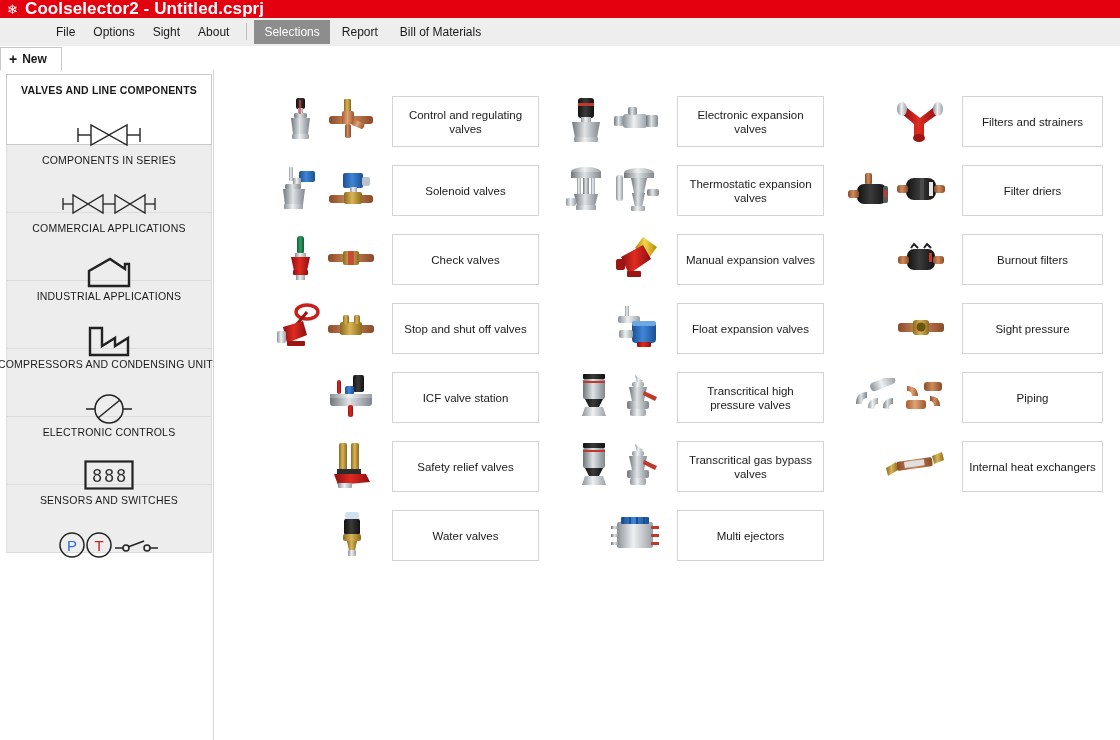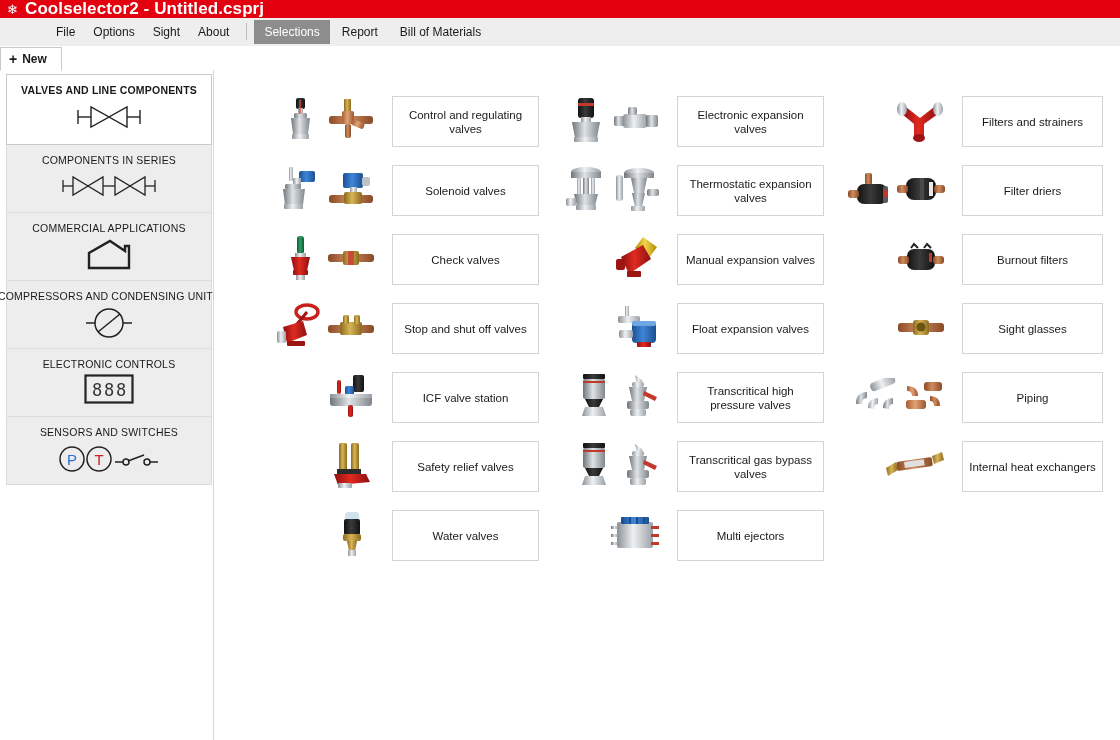--- a/index.html
+++ b/index.html
@@ -87,20 +87,21 @@
     box-sizing:border-box;
   }
   .side-item{
     box-sizing:border-box;
     width:206px;
     background:#ededed;
     border:1px solid #dcdcdc;border-top:none;
     display:flex;flex-direction:column;align-items:center;
     justify-content:flex-start;
     padding-top:9px;
+    gap:18px;
   }
   .side-item:first-child{border-top:1px solid #dcdcdc;}
   .side-item.selected{
     background:#ffffff;border-color:#c9c9c9;
   }
   .side-label{
     font-size:10.5px;letter-spacing:.2px;
     color:#1a1a1a;text-align:center;line-height:12px;
     white-space:nowrap;
   }
@@ -205,20 +206,28 @@
         </div>
         <div class="side-item" style="height: 68px;">
           <div class="side-label">COMMERCIAL APPLICATIONS</div>
           <div class="side-icon">
             <svg width="46" height="33" viewBox="0 0 46 33" xmlns="http://www.w3.org/2000/svg">
               <path d="M3 30 L3 15 L24 3 L39 13 L39 8 L43 8 L43 30 Z" fill="none" stroke="#222" stroke-width="2.4" stroke-linejoin="miter"></path>
             </svg>
           </div>
         </div>
         <div class="side-item" style="height: 68px;">
+          <div class="side-label">INDUSTRIAL APPLICATIONS</div>
+          <div class="side-icon">
+            <svg width="44" height="34" viewBox="0 0 44 34" xmlns="http://www.w3.org/2000/svg">
+              <path d="M3 4 L3 31 L41 31 L41 14 L28 22 L28 14 L15 22 L15 4 Z" fill="none" stroke="#222" stroke-width="2.4" stroke-linejoin="miter"></path>
+            </svg>
+          </div>
+        </div>
+        <div class="side-item" style="height: 68px;">
           <div class="side-label">COMPRESSORS AND CONDENSING UNITS</div>
           <div class="side-icon">
             <svg width="50" height="34" viewBox="0 0 50 34" xmlns="http://www.w3.org/2000/svg">
               <circle cx="25" cy="17" r="14" fill="none" stroke="#222" stroke-width="1.5"></circle>
               <line x1="14" y1="26" x2="36" y2="8" stroke="#222" stroke-width="1.5"></line>
               <line x1="2" y1="17" x2="11" y2="17" stroke="#222" stroke-width="1.5"></line>
               <line x1="39" y1="17" x2="48" y2="17" stroke="#222" stroke-width="1.5"></line>
             </svg>
           </div>
         </div>
@@ -952,21 +961,21 @@
                       <stop offset="0" stop-color="#8a6a1d"></stop>
                       <stop offset="0.45" stop-color="#d9b456"></stop>
                       <stop offset="1" stop-color="#8a6a1d"></stop>
                     </linearGradient>
                   </defs>
                   <rect x="2" y="13" width="46" height="9" rx="3" fill="url(#c1)"></rect>
                   <rect x="17" y="10" width="16" height="15" rx="3" fill="url(#b1)"></rect>
                   <circle cx="25" cy="17" r="4.5" fill="#6b5310"></circle>
                 </svg></span>
             </div>
-            <div class="cat-btn">Sight glasses</div>
+            <div class="cat-btn">Sight pressure</div>
           </div>
           <div class="row">
             <div class="thumbs">
               <span class="thumb"><svg width="46" height="36" viewBox="0 0 46 36" xmlns="http://www.w3.org/2000/svg">
                   <defs>
                     <linearGradient id="g1" x1="0" y1="0" x2="1" y2="0">
                       <stop offset="0" stop-color="#6e7479"></stop>
                       <stop offset="0.45" stop-color="#dfe3e6"></stop>
                       <stop offset="1" stop-color="#80868c"></stop>
                     </linearGradient>

